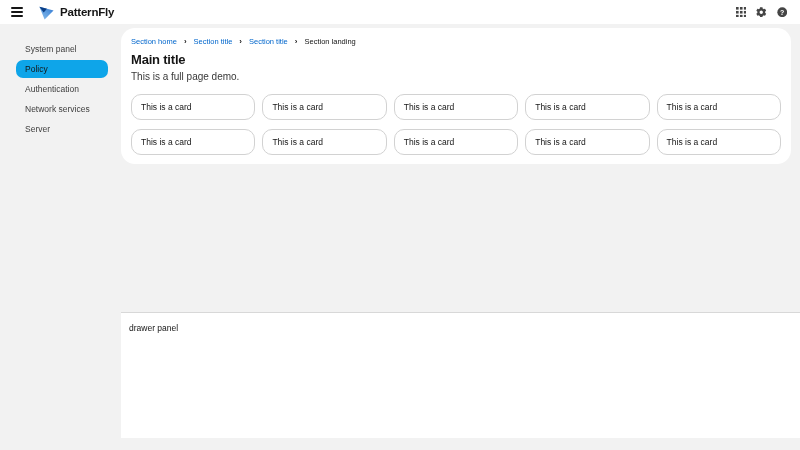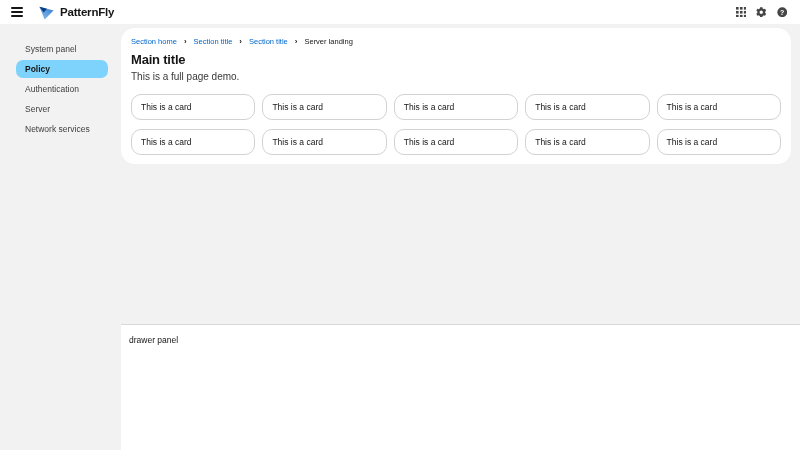--- a/index.html
+++ b/index.html
@@ -22,39 +22,39 @@
   .masthead-right{margin-left:auto;display:flex;align-items:center;gap:8px;}
   .icon-btn{background:none;border:none;padding:1px;cursor:pointer;display:flex;align-items:center;}
   .icon-btn svg{width:10.5px;height:10.5px;display:block;fill:var(--text-secondary);}
 
   
   .layout{display:flex;height:426px;background:var(--page-bg);}
   .sidebar{width:121px;flex:0 0 121px;background:var(--page-bg);padding-top:8px;}
   .nav-list{list-style:none;margin:8px;padding:0;}
   .nav-item{margin:1px 5px 2px 8px;padding:4px 9px;font-size:8.5px;color:#3d3d3d;
     border-radius:7px;cursor:pointer;line-height:10px;}
-  .nav-item.selected{background:#7dd3fc;color:var(--text);font-weight:bold;}
+  .nav-item.selected{background:#0ea5e9;color:var(--text);}
 
   .content{flex:1;position:relative;background:var(--page-bg);}
 
   
   .main-panel{margin:4px 9px 0 0;background:var(--panel-bg);border-radius:14px;height:136px;
     padding:9px 10px;}
   .breadcrumb{display:flex;align-items:center;gap:7px;font-size:7.5px;line-height:9px;}
   .crumb-link{color:var(--link);cursor:pointer;}
   .crumb-current{color:var(--text);}
   .crumb-sep{color:var(--text);font-size:8px;font-weight:700;line-height:8px;}
   .page-title{font-size:13px;font-weight:700;color:var(--text);margin:6px 0 0 0;letter-spacing:-0.2px;line-height:15px;}
   .page-subtitle{font-size:10px;color:#383838;margin-top:5px;line-height:10px;}
   .card-grid{display:grid;grid-template-columns:repeat(5,1fr);gap:9px 7px;margin-top:12px;}
   .card{background:#fff;border:1px solid var(--card-border);border-radius:10px;height:26px;
     padding:7px 9px;font-size:8.5px;color:var(--text);line-height:10px;overflow:hidden;white-space:nowrap;}
 
   
-  .drawer-panel{position:absolute;left:0;right:0;bottom:0;height:126px;background:#fff;
+  .drawer-panel{position:absolute;left:0;right:0;bottom:12px;height:126px;background:#fff;
     border-top:1px solid #d8d8d8;padding:10px 8px;font-size:8.5px;color:var(--text);}
 </style>
 </head>
 <body>
 
 <header class="masthead">
   <button class="hamburger" aria-label="global navigation">
     <span></span>
       <span></span>
       <span></span>
@@ -101,36 +101,36 @@
   </div>
 </header>
 
 <div class="layout">
 
   <nav class="sidebar">
     <ul class="nav-list">
       <li class="nav-item">System panel</li>
       <li class="nav-item selected">Policy</li>
       <li class="nav-item">Authentication</li>
+      <li class="nav-item">Network services</li>
       <li class="nav-item">Server</li>
-      <li class="nav-item">Network services</li>
     </ul>
   </nav>
 
   <main class="content">
 
     <section class="main-panel">
       <div class="breadcrumb">
         <a class="crumb-link">Section home</a>
         <span class="crumb-sep">›</span>
         <a class="crumb-link">Section title</a>
         <span class="crumb-sep">›</span>
         <a class="crumb-link">Section title</a>
         <span class="crumb-sep">›</span>
-        <span class="crumb-current">Server landing</span>
+        <span class="crumb-current">Section landing</span>
       </div>
 
       <h1 class="page-title">Main title</h1>
       <div class="page-subtitle">This is a full page demo.</div>
 
       <div class="card-grid">
         <div class="card">This is a card</div>
         <div class="card">This is a card</div>
         <div class="card">This is a card</div>
         <div class="card">This is a card</div>

